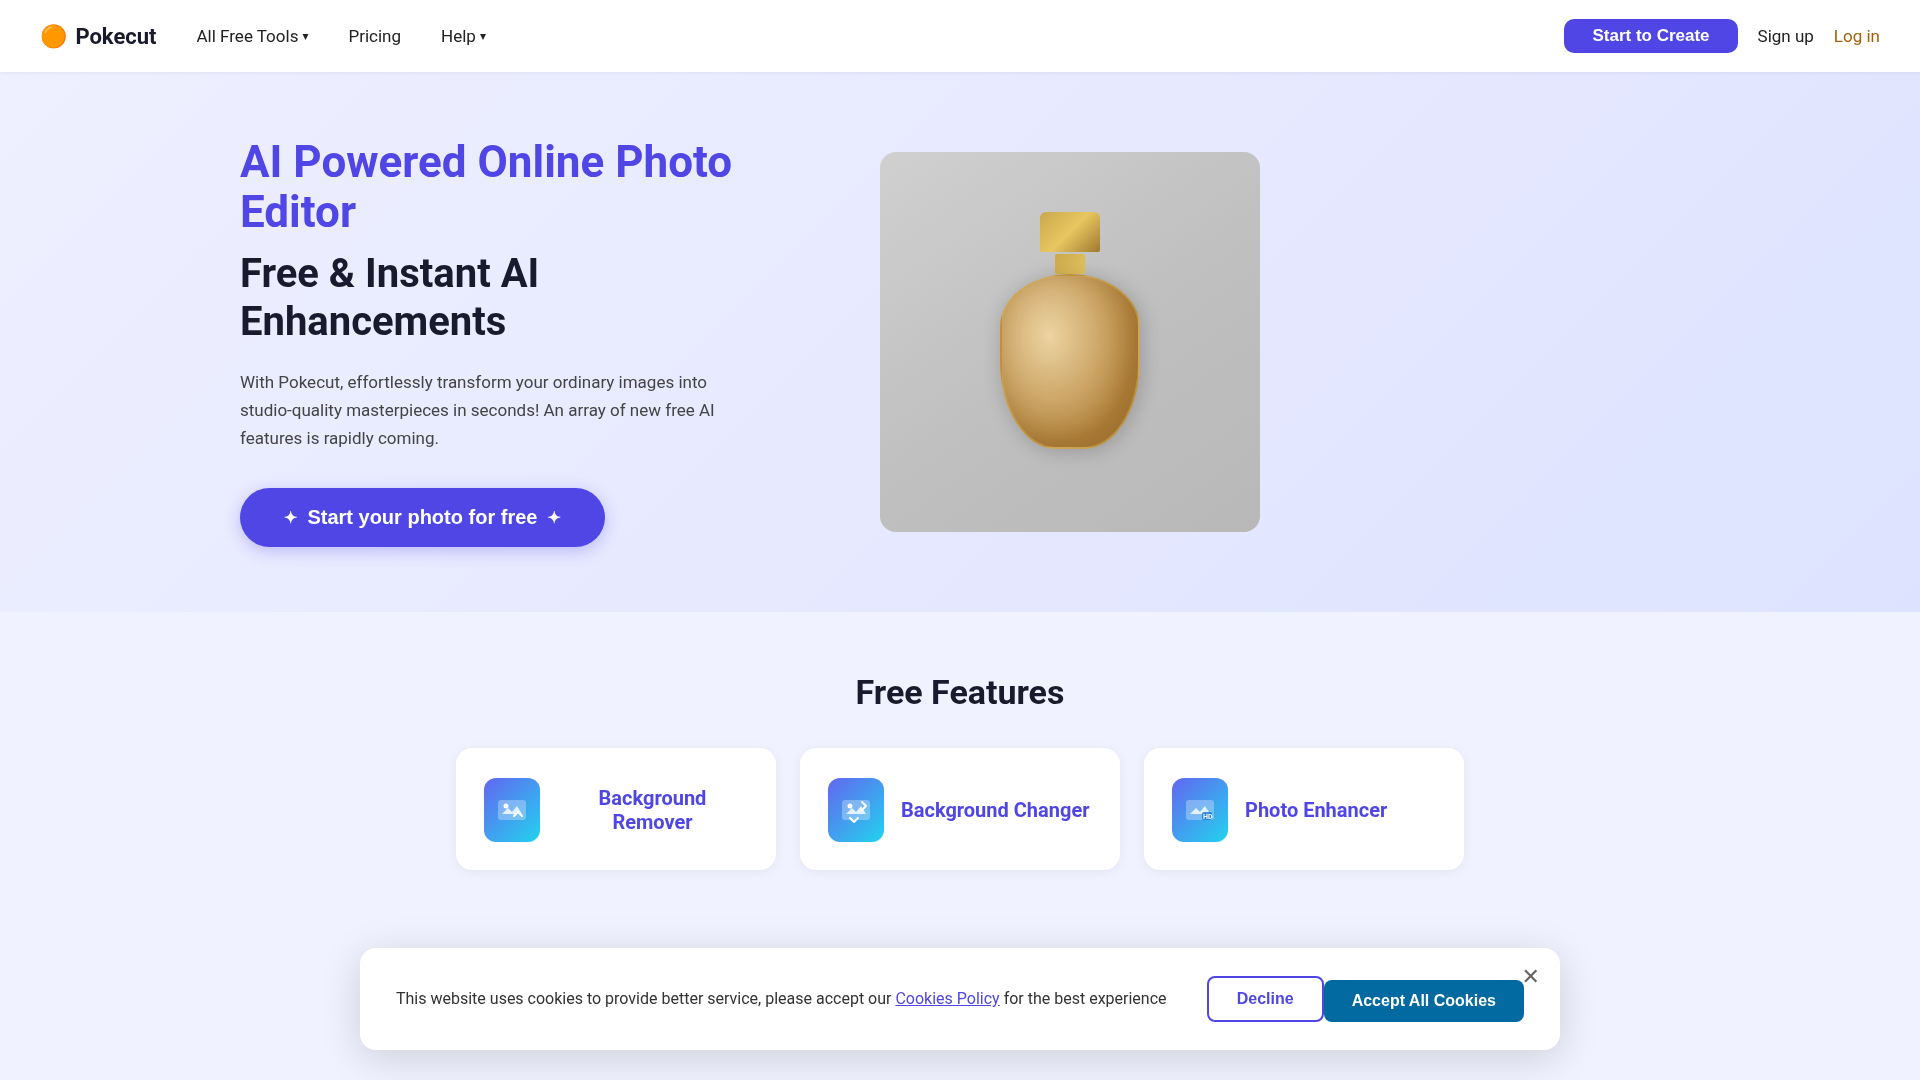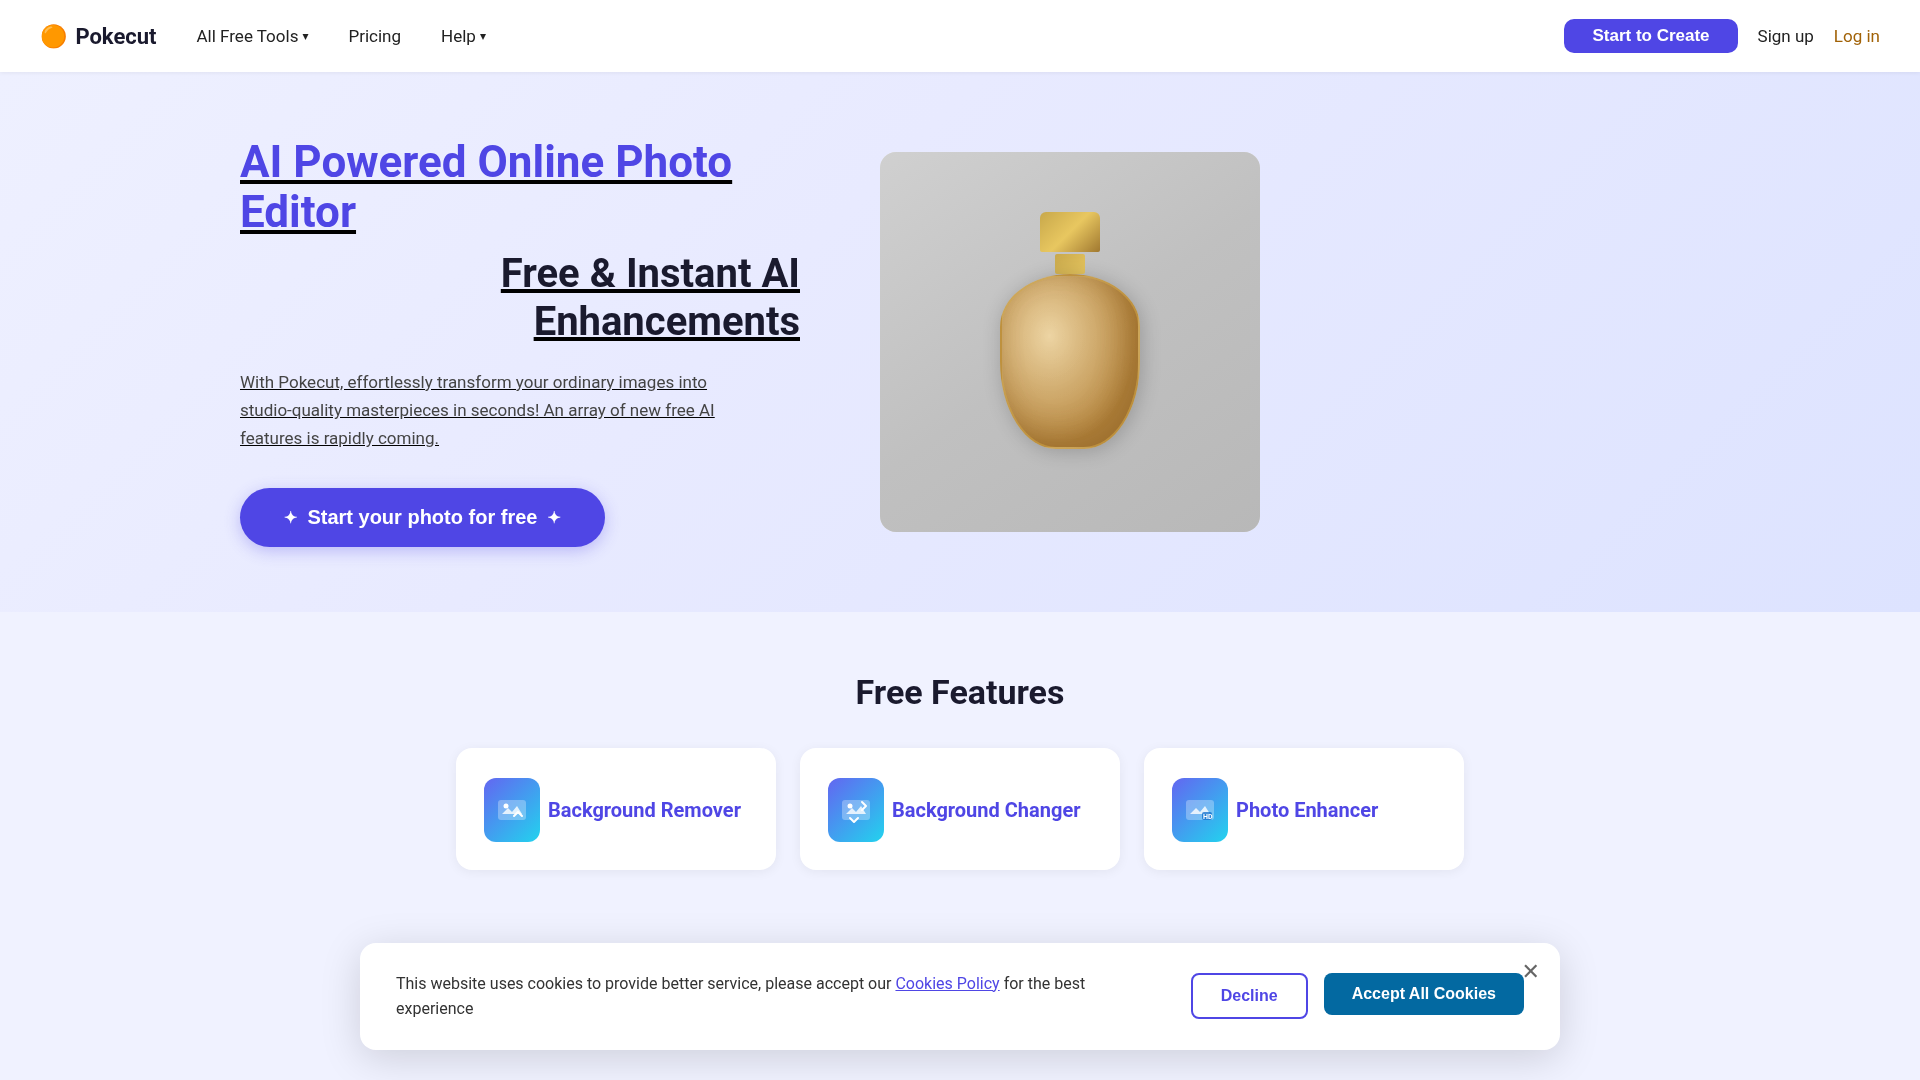--- a/index.html
+++ b/index.html
@@ -33,28 +33,28 @@
     
     .hero {
       margin-top: 72px;
       background: linear-gradient(135deg, #eef0ff 0%, #e8eaff 40%, #dde3ff 100%);
       min-height: 540px;
       display: flex; align-items: center;
       padding: 60px 180px 60px 240px;
       gap: 80px;
       position: relative;
     }
-    .hero-left { flex: 1; max-width: 560px; text-decoration: underline; }
+    .hero-left { flex: 1; max-width: 560px; }
     .hero-title-colored {
       font-size: 44px; font-weight: 700; color: #4f46e5;
       line-height: 1.15; margin-bottom: 12px;
     }
     .hero-title-black {
       font-size: 40px; font-weight: 700; color: #1a1a2e;
-      line-height: 1.2; margin-bottom: 22px; text-align: right;
+      line-height: 1.2; margin-bottom: 22px;
     }
     .hero-desc {
       font-size: 17px; color: #444; line-height: 1.65; margin-bottom: 36px; max-width: 500px;
     }
     .btn-start-free {
       background: #4f46e5; color: #fff; border: none; border-radius: 50px;
       padding: 18px 44px; font-size: 20px; font-weight: 600; cursor: pointer;
       display: inline-flex; align-items: center; gap: 10px;
       transition: background 0.2s; box-shadow: 0 4px 16px rgba(79,70,229,0.3);
     }
@@ -106,21 +106,21 @@
     }
     .features-grid {
       display: flex; gap: 24px; justify-content: center;
     }
     .feature-card {
       background: #fff; border-radius: 16px; padding: 30px 28px 28px;
       flex: 0 0 320px; display: flex; flex-direction: column; align-items: flex-start;
       box-shadow: 0 2px 12px rgba(0,0,0,0.06); cursor: pointer;
       transition: transform 0.15s, box-shadow 0.15s;
     }
-    .feature-card-inner { display: flex; align-items: center; gap: 8px; }
+    .feature-card-inner { display: flex; align-items: center; gap: 17px; }
     .feature-icon {
       width: 56px; height: 64px; border-radius: 12px;
       display: flex; align-items: center; justify-content: center;
       font-size: 26px; flex-shrink: 0;
     }
     .feature-icon-bg { background: linear-gradient(135deg, #6366f1, #22d3ee); }
     .feature-icon-bg2 { background: linear-gradient(135deg, #6366f1, #22d3ee); }
     .feature-icon-hd { background: linear-gradient(135deg, #6366f1, #22d3ee); }
     .feature-label {
       font-size: 20px; font-weight: 700; color: #4f46e5;
@@ -134,21 +134,21 @@
       width: 1200px; max-width: calc(100vw - 60px);
       display: flex; align-items: center; justify-content: space-between;
       gap: 32px; z-index: 999;
     }
     .cookie-text-wrap { flex: 1; font-size: 16px; color: #333; line-height: 1.6; }
     .cookie-policy-link { color: #4f46e5; text-decoration: underline; cursor: pointer; }
     .cookie-close {
       position: absolute; top: 16px; right: 20px;
       background: none; border: none; font-size: 22px; cursor: pointer; color: #666;
     }
-    .cookie-buttons { display: flex; gap: 16px; align-items: flex-start; flex-shrink: 0; }
+    .cookie-buttons { display: flex; gap: 0; align-items: flex-end; flex-shrink: 0; }
     .btn-decline {
       border: 2px solid #4f46e5; background: #fff; color: #4f46e5;
       border-radius: 8px; padding: 12px 28px; font-size: 16px; font-weight: 600; cursor: pointer;
     }
     .btn-accept {
       background: #0369a1; color: #fff; border: none;
       border-radius: 8px; padding: 12px 28px; font-size: 16px; font-weight: 600; cursor: pointer;
     }
   </style>
 </head>

